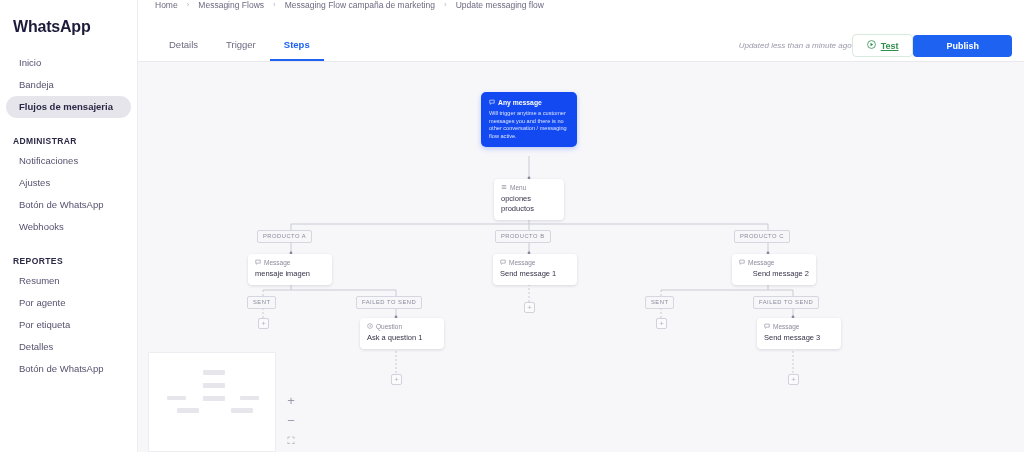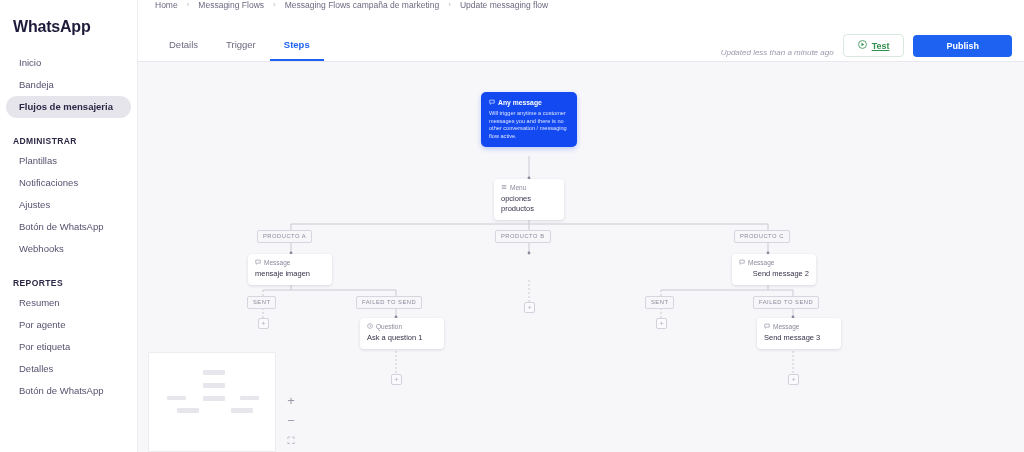--- a/index.html
+++ b/index.html
@@ -54,21 +54,21 @@
   }
   .tabs { display: flex; gap: 0; }
   .tab {
     font-size: 9.5px; color: #6c6a80; padding: 0 14px 8px 14px;
     border-bottom: 2px solid transparent; line-height: 12px;
   }
   .tab.active { color: #1d62f0; font-weight: 600; border-bottom-color: #1d62f0; }
 
   .topbar-right {
     position: absolute; right: 12px; bottom: 4px;
-    display: flex; align-items: flex-end; gap: 9px;
+    display: flex; align-items: center; 
   }
   .updated { font-size: 8px; color: #9b99ab; font-style: italic; white-space: nowrap; }
   .btn-test {
     display: flex; align-items: center; gap: 5px;
     border: 1px solid #d8e9dd; background: #fff; border-radius: 4px;
     padding: 5px 14px; font-size: 9px; color: #2f8f4e; font-weight: 600; text-decoration: underline;
   }
   .btn-publish {
     background: #1d62f0; color: #fff; border-radius: 4px;
     padding: 6px 33px; font-size: 9px; font-weight: bold;
@@ -142,21 +142,20 @@
 <div class="app">
 
   <aside class="sidebar">
     <div class="brand">WhatsApp</div>
     <nav class="nav">
       <div class="nav-item">Inicio</div>
       <div class="nav-item">Bandeja</div>
       <div class="nav-item active">Flujos de mensajeria</div>
 
       <div class="nav-section">ADMINISTRAR</div>
-      <div class="nav-item">Plantillas</div>
       <div class="nav-item">Notificaciones</div>
       <div class="nav-item">Ajustes</div>
       <div class="nav-item">Botón de WhatsApp</div>
       <div class="nav-item">Webhooks</div>
 
       <div class="nav-section">REPORTES</div>
       <div class="nav-item">Resumen</div>
       <div class="nav-item">Por agente</div>
       <div class="nav-item">Por etiqueta</div>
       <div class="nav-item">Detalles</div>
@@ -164,21 +163,21 @@
     </nav>
   </aside>
 
   <section class="main">
 
     <div class="breadcrumb">
       <span class="crumb">Home</span>
       <span class="crumb-sep">›</span>
       <span class="crumb">Messaging Flows</span>
       <span class="crumb-sep">›</span>
-      <span class="crumb">Messaging Flows campaña de marketing</span>
+      <span class="crumb">Messaging Flow campaña de marketing</span>
       <span class="crumb-sep">›</span>
       <span class="crumb">Update messaging flow</span>
     </div>
 
     <div class="topbar">
       <div class="tabs">
         <div class="tab">Details</div>
         <div class="tab">Trigger</div>
         <div class="tab active">Steps</div>
       </div>
@@ -283,20 +282,31 @@
           <span>
             <svg width="6" height="6" viewBox="0 0 16 16">
                 <path d="M2 3h12v8H7l-3.5 3V11H2z" fill="none" stroke="#8b8a9c" stroke-width="1.6"></path>
               </svg>
           </span>
           <span>Message</span>
         </div>
         <div class="node-body">mensaje imagen</div>
       </div>
 
+      <div class="node" style="left:355px; top:192px; width:84px;">
+        <div class="node-head">
+          <span>
+            <svg width="6" height="6" viewBox="0 0 16 16">
+                <path d="M2 3h12v8H7l-3.5 3V11H2z" fill="none" stroke="#8b8a9c" stroke-width="1.6"></path>
+              </svg>
+          </span>
+          <span>Message</span>
+        </div>
+        <div class="node-body">Send message 1</div>
+      </div>
 
       <div class="node" style="left:594px; top:192px; width:84px;text-align:right;">
         <div class="node-head">
           <span>
             <svg width="6" height="6" viewBox="0 0 16 16">
                 <path d="M2 3h12v8H7l-3.5 3V11H2z" fill="none" stroke="#8b8a9c" stroke-width="1.6"></path>
               </svg>
           </span>
           <span>Message</span>
         </div>

